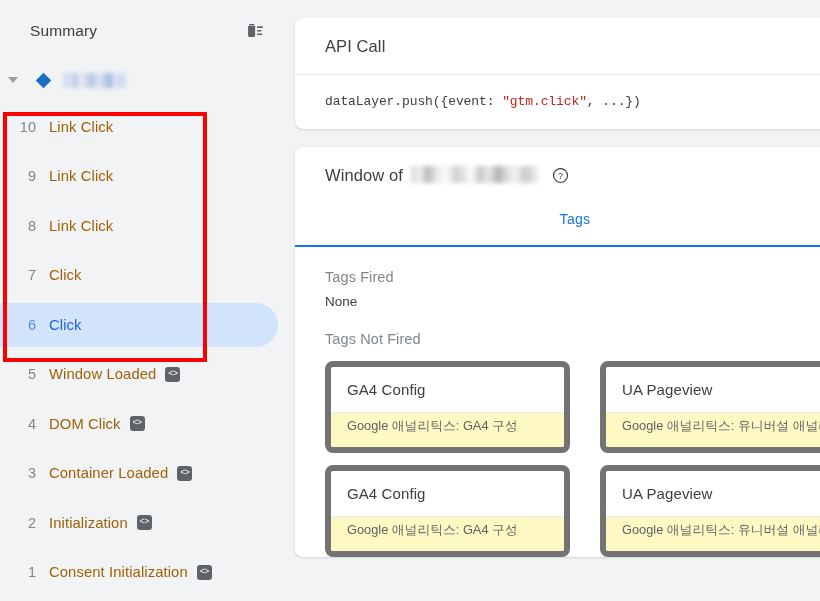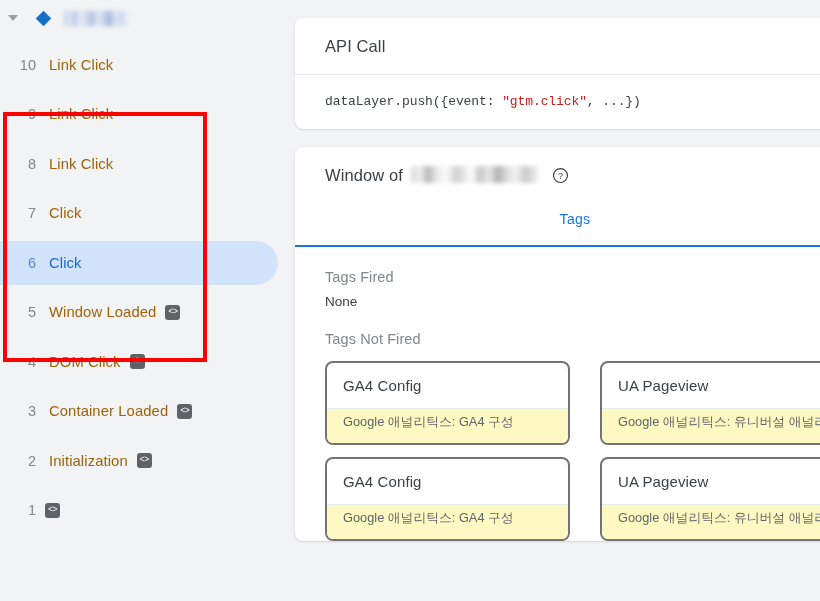--- a/index.html
+++ b/index.html
@@ -257,21 +257,21 @@
 
   .tag-grid {
     padding: 14px 0 0 30px;
     display: flex;
     gap: 30px;
   }
   .tag-card {
     width: 245px;
     flex: 0 0 245px;
     background: #fff;
-    border: 2px solid #737373;
+    border: 6px solid #737373;
     border-radius: 8px;
     overflow: hidden;
     box-sizing: border-box;
     cursor: pointer;
   }
   .tag-card-name {
     padding: 14px 0 14px 16px;
     font-size: 15px;
     color: #3c4043;
     white-space: nowrap;
@@ -288,20 +288,32 @@
   }
   .tag-grid.row2 { padding-top: 12px; }
 </style>
 </head>
 <body>
 
 <div id="app">
 
   <div id="sidebar">
 
+    <div class="sb-header">
+      <div class="sb-title">Summary</div>
+      <div class="trash-icon-wrap">
+        <svg width="19" height="19" viewBox="0 0 20 20" aria-hidden="true">
+          <rect x="3.2" y="2.1" width="5.4" height="1.5" rx=".3" fill="#5f6368"></rect>
+          <path d="M2.2 4.3h7.4v10.2a1.3 1.3 0 0 1-1.3 1.3H3.5a1.3 1.3 0 0 1-1.3-1.3V4.3z" fill="#5f6368"></path>
+          <rect x="11.6" y="4.6" width="6.2" height="1.6" rx=".6" fill="#5f6368"></rect>
+          <rect x="11.6" y="8.4" width="4.6" height="1.6" rx=".6" fill="#5f6368"></rect>
+          <rect x="11.6" y="12.2" width="5.4" height="1.6" rx=".6" fill="#5f6368"></rect>
+        </svg>
+      </div>
+    </div>
 
     <div class="container-row">
       <span class="caret">
           <i></i>
         </span>
       <span class="diamond">
           <i></i>
         </span>
       <span class="blur-bar"></span>
     </div>
@@ -352,20 +364,21 @@
         </div>
         <div class="evt-row">
           <div class="evt-pill"></div>
           <span class="evt-num">2</span>
           <span class="evt-label">Initialization</span>
           <span class="code-badge">&lt;&gt;</span>
         </div>
         <div class="evt-row">
           <div class="evt-pill"></div>
           <span class="evt-num">1</span>
+          <span class="evt-label">Consent Initialization</span>
           <span class="code-badge">&lt;&gt;</span>
         </div>
       </div>
 
     <div id="red-box"></div>
   </div>
 
   <div id="main">
 
 

